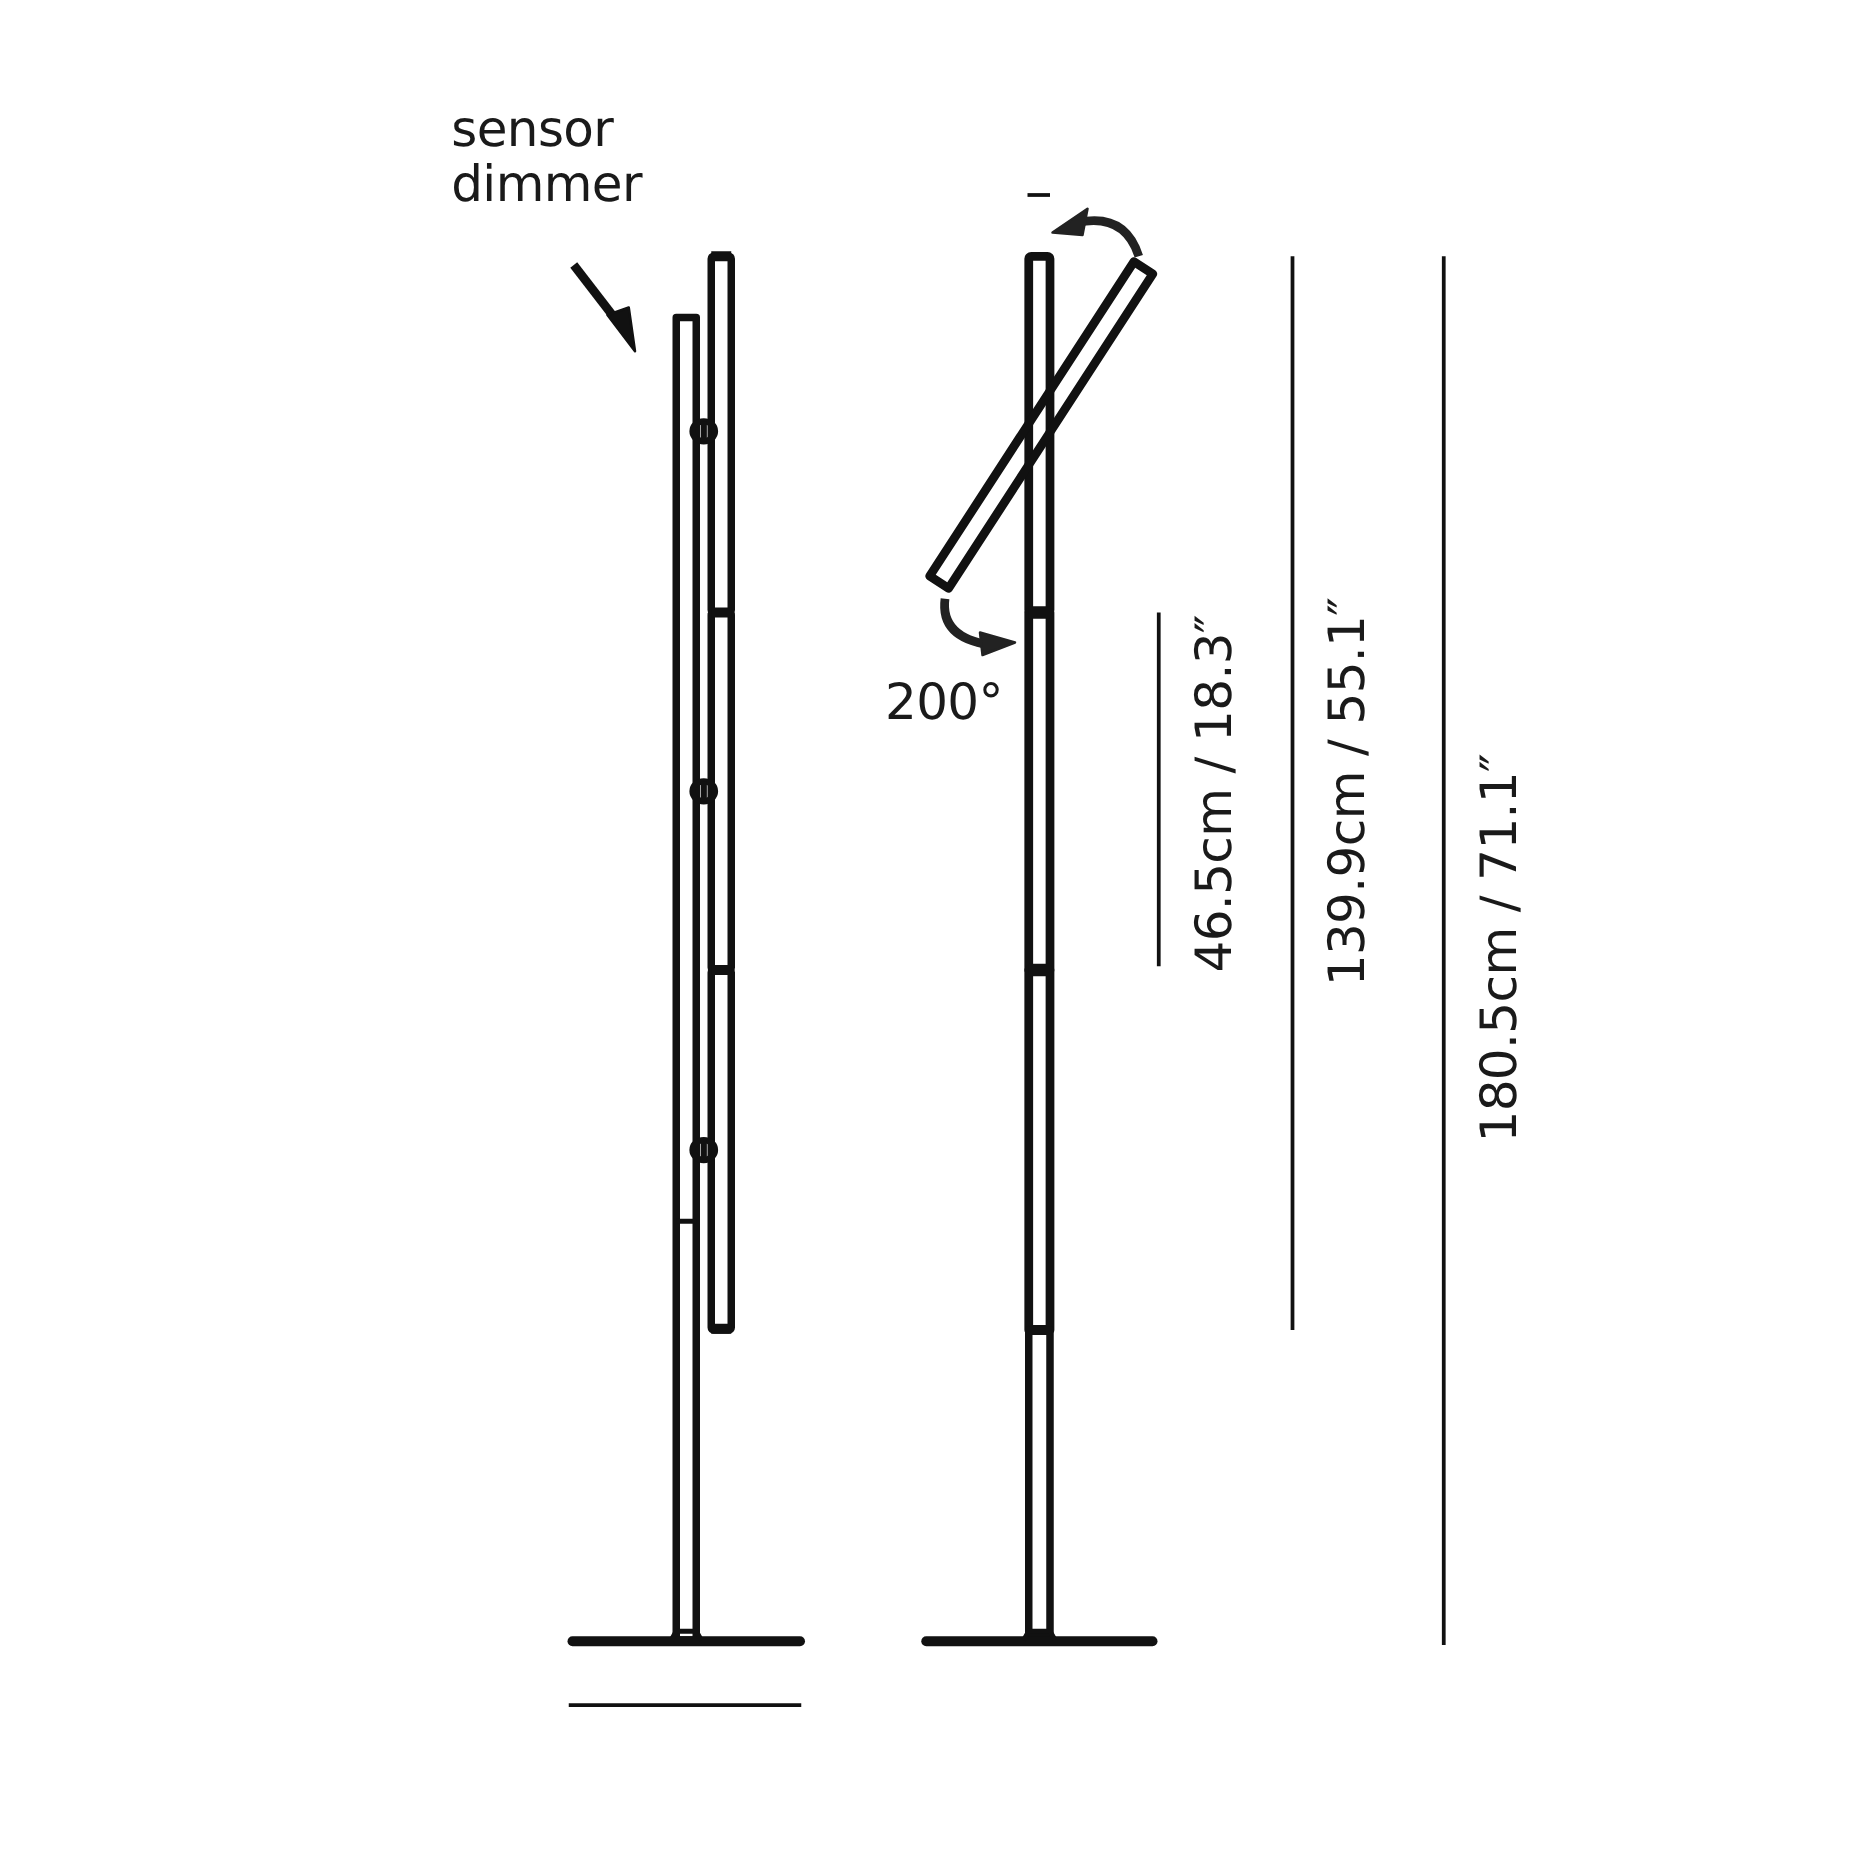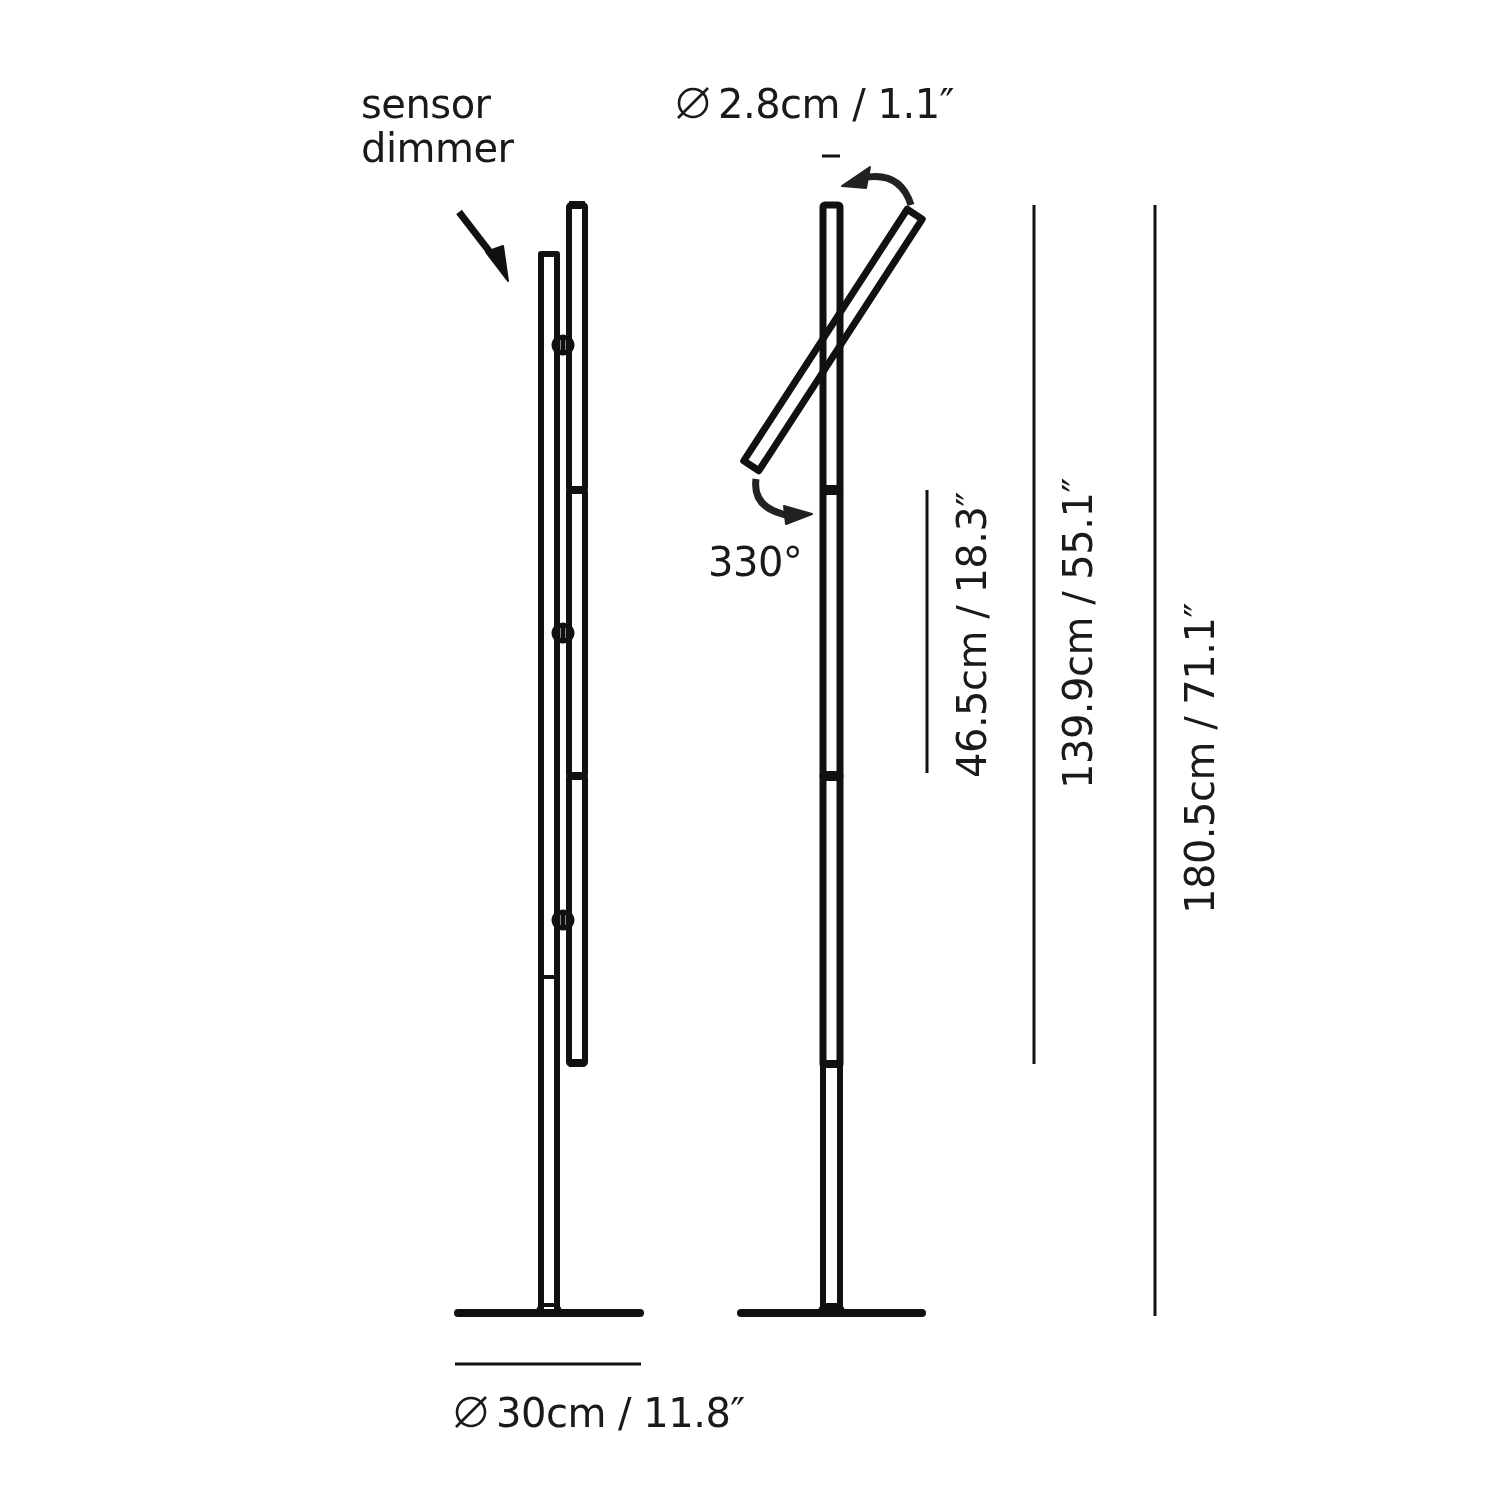--- a/index.html
+++ b/index.html
@@ -88,36 +88,20 @@
       <line x1="927" y1="490" x2="927" y2="773" stroke-width="3"></line>
       <line x1="1034" y1="205" x2="1034" y2="1064" stroke-width="3"></line>
       <line x1="1155" y1="205" x2="1155" y2="1316" stroke-width="3"></line>
       <line x1="455" y1="1364" x2="641" y2="1364" stroke-width="3"></line>
     </g>
   </svg>
 
   <div class="lbl" style="left:361px;top:84px;">sensor</div>
   <div class="lbl" style="left:361px;top:128px;">dimmer</div>
 
-  <div class="lbl" style="left:676px;top:84px;">
-    <span class="diam">
-      <svg width="34" height="34" viewBox="0 0 34 34">
-          <circle cx="17" cy="17" r="14" fill="none" stroke="#1a1a1a" stroke-width="2.6"></circle>
-          <line x1="2" y1="32" x2="32" y2="2" stroke="#1a1a1a" stroke-width="2.6"></line>
-        </svg>
-    </span><span>2.8cm / 1.1″</span>
-  </div>
 
-  <div class="lbl" style="left:708px;top:542px;">330°</div>
+  <div class="lbl" style="left:708px;top:542px;">200°</div>
 
   <div class="lbl rot" style="left:952px;top:778px;">46.5cm / 18.3″</div>
   <div class="lbl rot" style="left:1058px;top:789px;">139.9cm / 55.1″</div>
   <div class="lbl rot" style="left:1180px;top:914px;">180.5cm / 71.1″</div>
 
-  <div class="lbl" style="left:454px;top:1393px;">
-    <span class="diam">
-      <svg width="34" height="34" viewBox="0 0 34 34">
-          <circle cx="17" cy="17" r="14" fill="none" stroke="#1a1a1a" stroke-width="2.6"></circle>
-          <line x1="2" y1="32" x2="32" y2="2" stroke="#1a1a1a" stroke-width="2.6"></line>
-        </svg>
-    </span><span>30cm / 11.8″</span>
-  </div>
 </div>
 
 </body></html>

